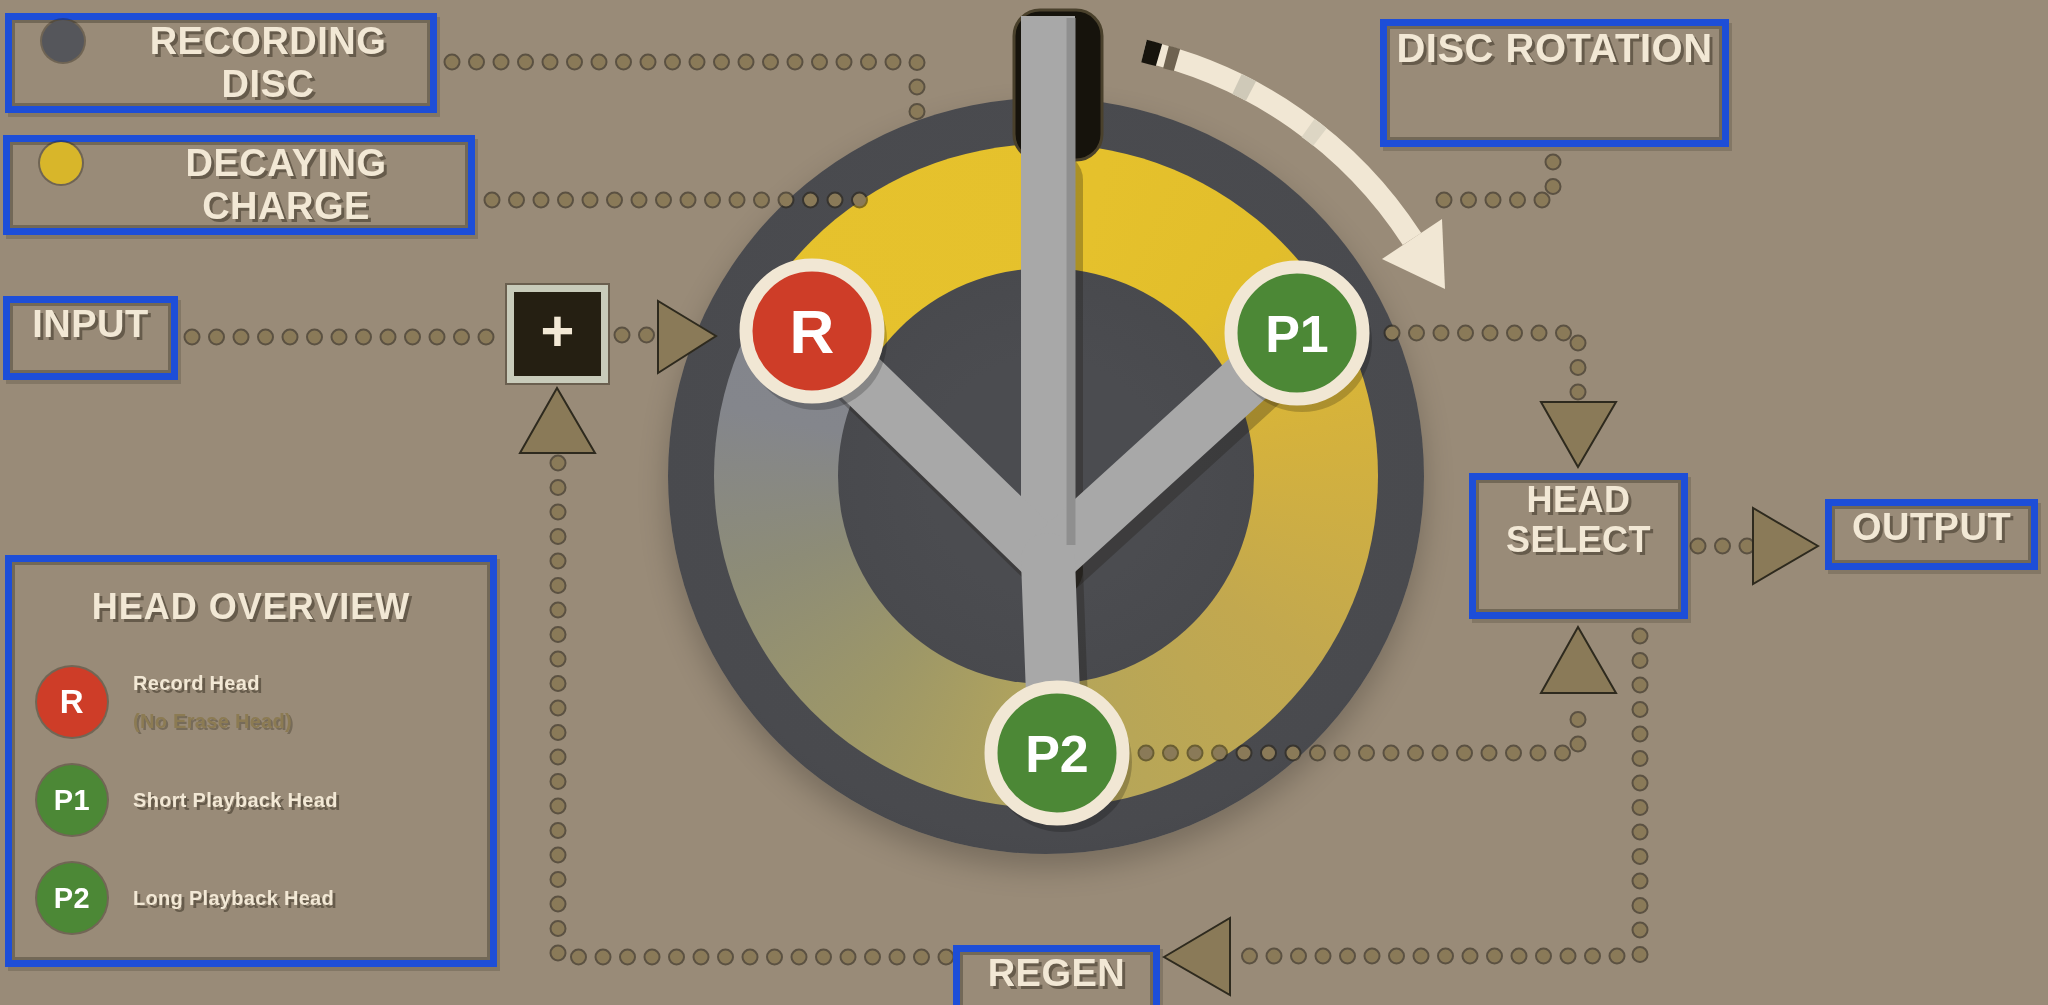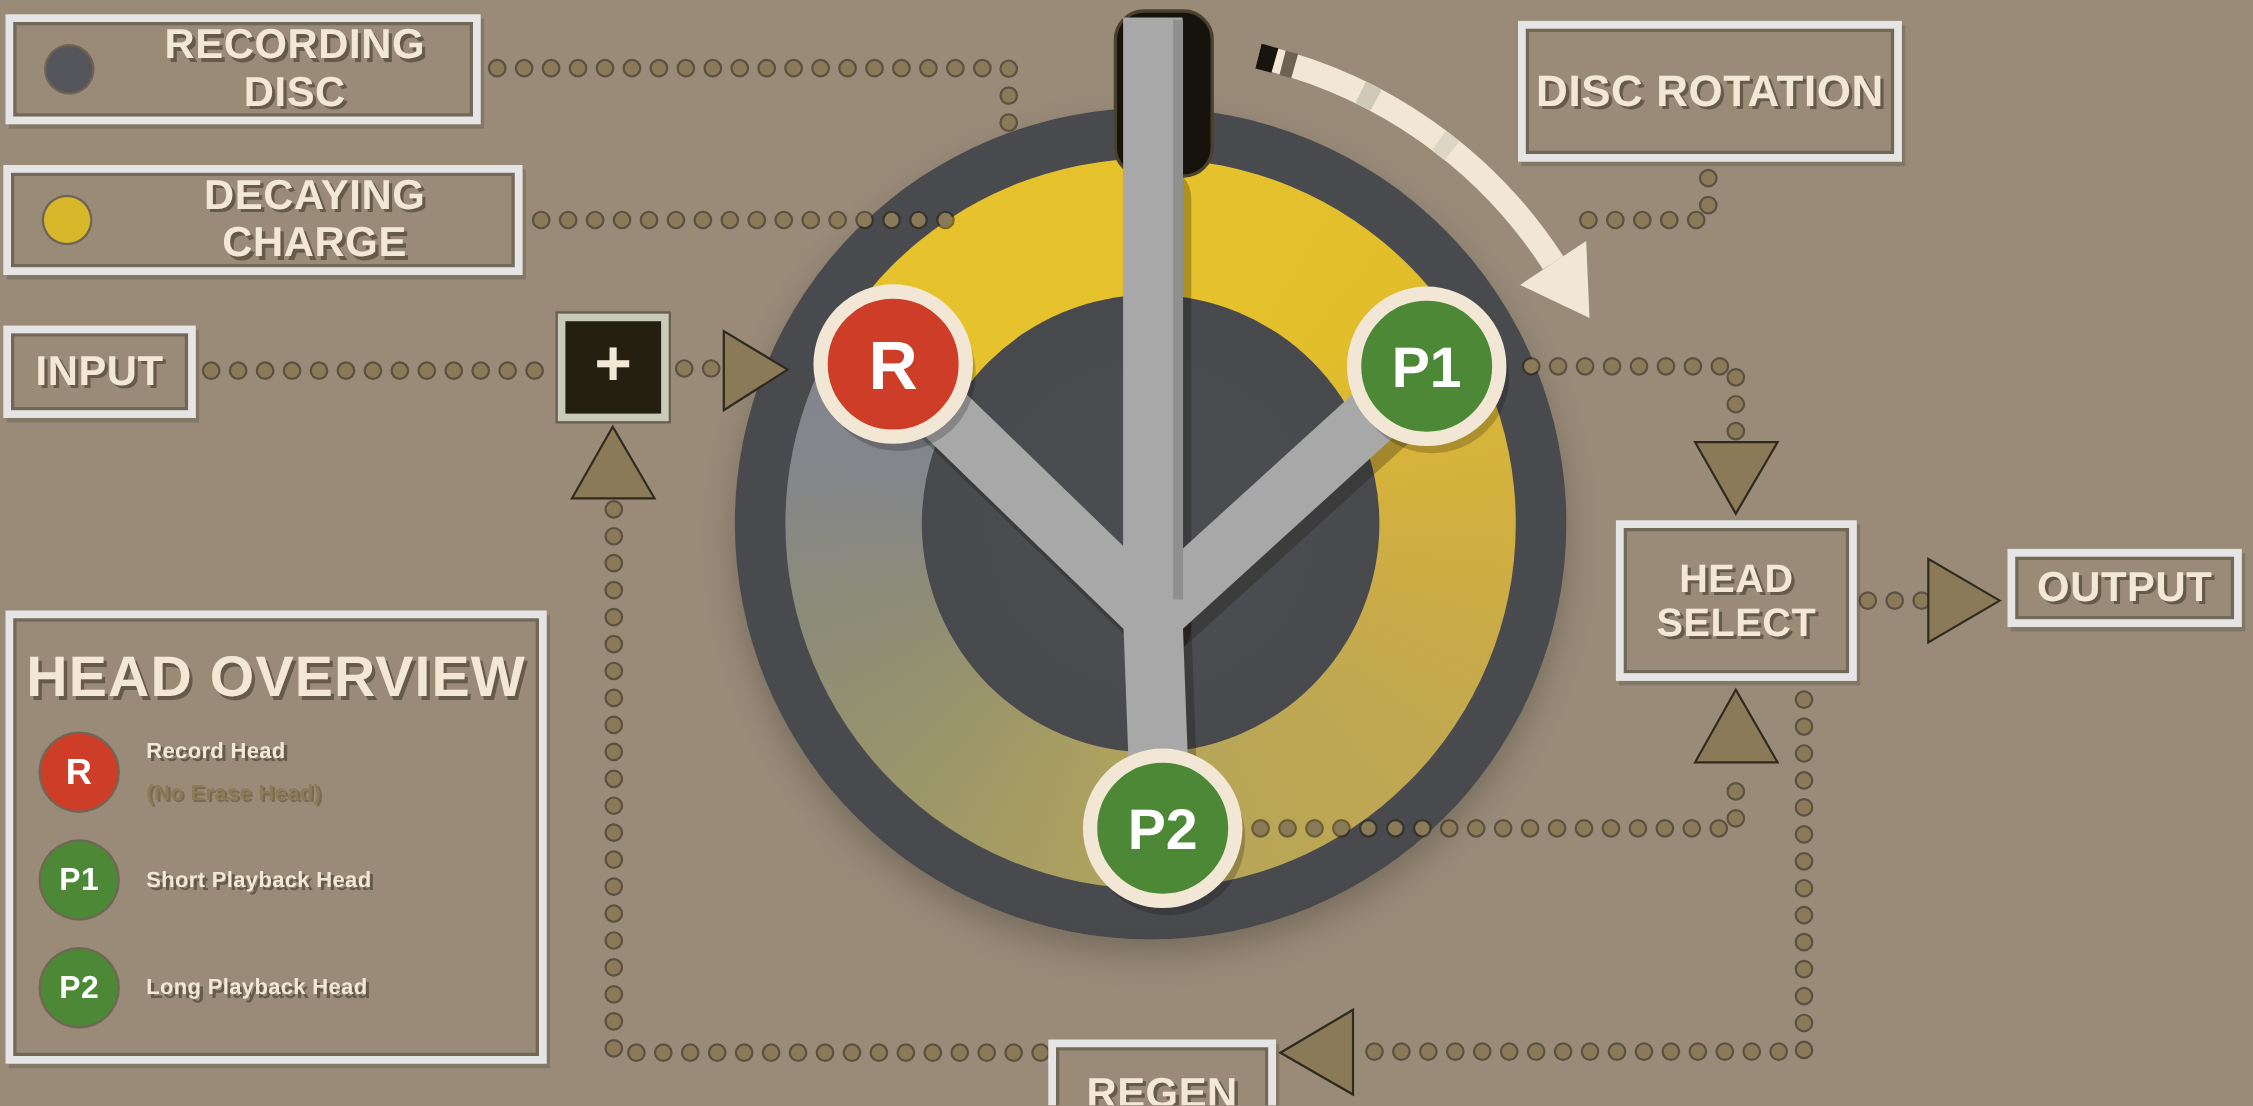--- a/index.html
+++ b/index.html
@@ -20,47 +20,47 @@
         background:radial-gradient(circle, #4B4C50 40%, #48494D 75%, #3D3E42 100%);}
 
   svg.overlay{position:absolute;left:0;top:0;}
 
   
   .doto{fill:none;stroke:rgba(40,34,22,.55);stroke-width:17;stroke-dasharray:0 24.5;stroke-linecap:round;}
   .dotf{fill:none;stroke:#8A7A58;stroke-width:13;stroke-dasharray:0 24.5;stroke-linecap:round;}
   .tri{fill:#8A7A58;stroke:#2E2A1E;stroke-width:2;}
 
   
-  .label-box{position:absolute;border:7px solid #e5e5e5;color:#F2E8D5;font-weight:700;
-        display:flex;align-items:center;justify-content:center;text-align:center;
+  .label-box{position:absolute;border:7px solid #1d4ed8;color:#F2E8D5;font-weight:700;
+        display:flex;align-items:flex-start;justify-content:center;text-align:center;
         text-shadow:3px 3px 0 rgba(40,34,20,.45);letter-spacing:.5px;
         box-shadow:inset 0 0 0 3px rgba(35,30,18,.32), 3px 4px 0 rgba(35,30,18,.18);}
   .fs40{font-size:40px;} .fs38{font-size:38px;} .fs36{font-size:36px;line-height:40px;}
 
   #box-recording{left:5px;top:13px;width:432px;height:100px;justify-content:flex-start;padding-left:30px;gap:22px;}
-  #box-decaying{left:3px;top:150px;width:472px;height:100px;justify-content:flex-start;padding-left:30px;gap:22px;}
+  #box-decaying{left:3px;top:135px;width:472px;height:100px;justify-content:flex-start;padding-left:30px;gap:22px;}
   #box-input{left:3px;top:296px;width:175px;height:84px;}
   #box-rotation{left:1380px;top:19px;width:349px;height:128px;}
   #box-headselect{left:1469px;top:473px;width:219px;height:146px;padding:0 36px;}
   #box-output{left:1825px;top:499px;width:213px;height:71px;}
   #box-regen{left:953px;top:945px;width:207px;height:98px;}
 
   .key-dot{width:42px;height:42px;border-radius:50%;flex:0 0 auto;box-shadow:0 0 0 2px rgba(35,30,18,.35);}
   .key-dot.dark{background:#55565B;}
   .key-dot.yellow{background:#D8B62A;}
 
   
   #box-plus{position:absolute;left:507px;top:285px;width:101px;height:98px;background:#251F12;
         border:7px solid #C8CBBA;color:#F2E8D5;font-size:58px;font-weight:800;
         display:flex;align-items:center;justify-content:center;
         box-shadow:0 0 0 2px rgba(35,30,18,.4);line-height:1;padding-bottom:6px;}
 
   
   #box-legend{left:5px;top:555px;width:492px;height:412px;display:block;}
-  .legend-title{margin-top:24px;text-align:center;font-size:52px;font-weight:700;letter-spacing:1px;}
+  .legend-title{margin-top:24px;text-align:center;font-size:36px;font-weight:700;letter-spacing:1px;}
   .legend-row{position:absolute;left:25px;display:flex;align-items:center;gap:26px;height:80px;}
   .legend-row .text{font-size:20px;font-weight:700;text-align:left;line-height:38px;letter-spacing:.3px;}
   .legend-row .sub{color:#8C7B53;text-shadow:2px 2px 0 rgba(40,34,20,.3);}
   .legend-row .sub:empty{display:none;}
   .badge{width:70px;height:70px;border-radius:50%;flex:0 0 auto;display:flex;align-items:center;justify-content:center;
         color:#fff;font-weight:700;text-shadow:none;box-shadow:0 0 0 2px rgba(40,34,20,.35);}
   .badge.b-red{background:#CE3D28;font-size:33px;}
   .badge.b-green{background:#4C8836;font-size:29px;}
   #legend-row-1{top:100px;} #legend-row-2{top:198px;} #legend-row-3{top:296px;}
 </style>

